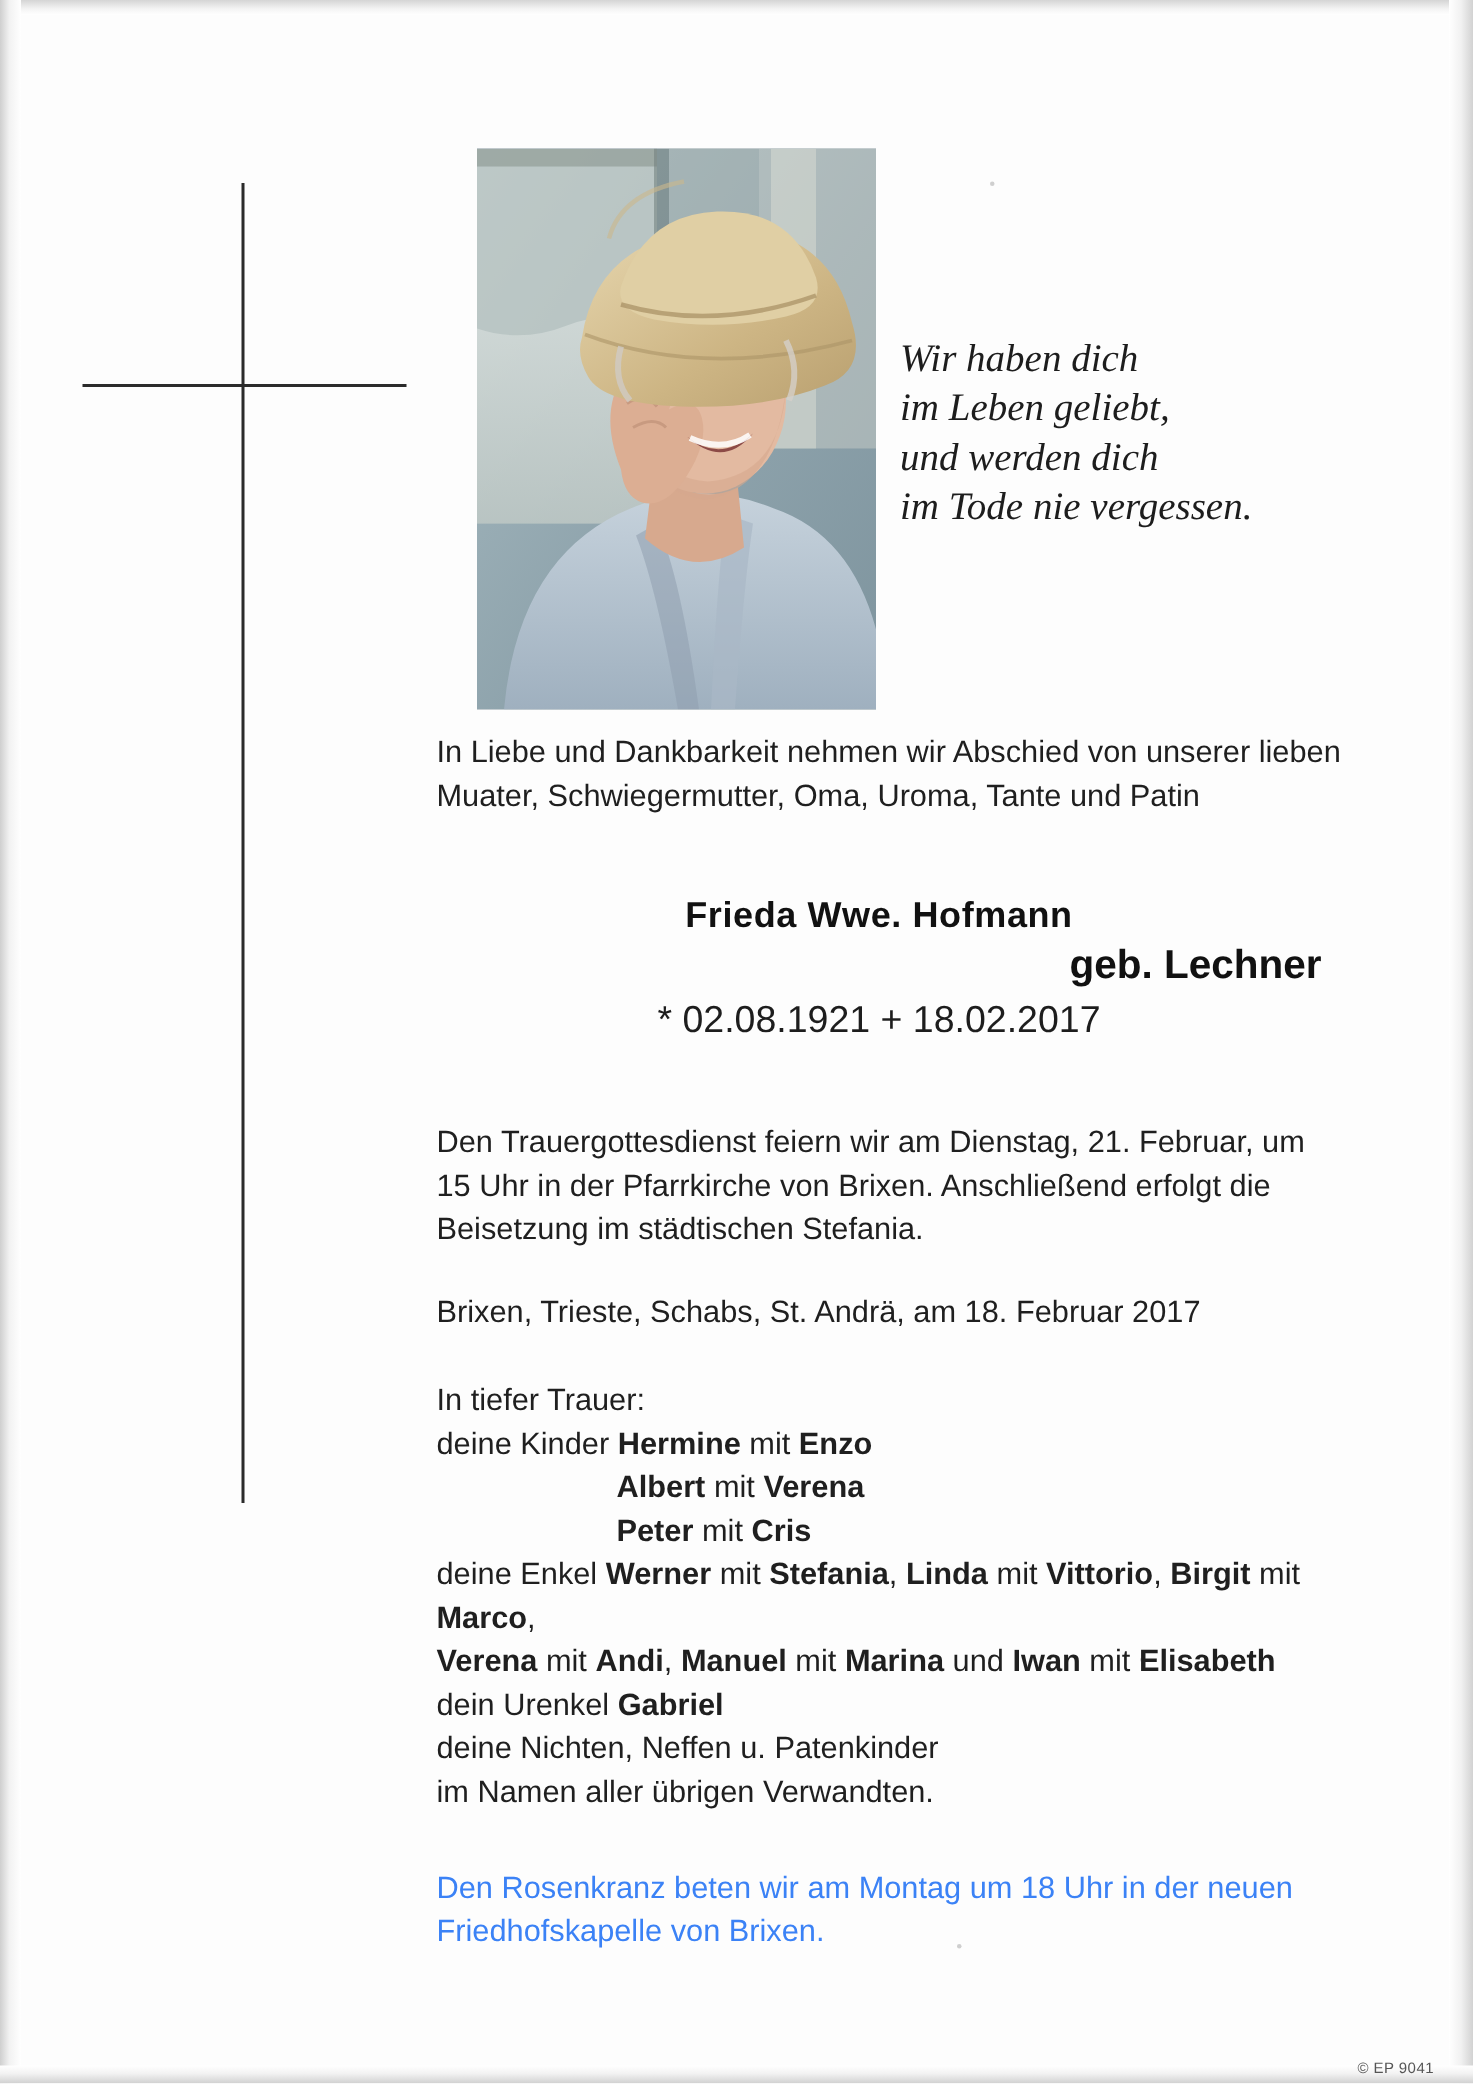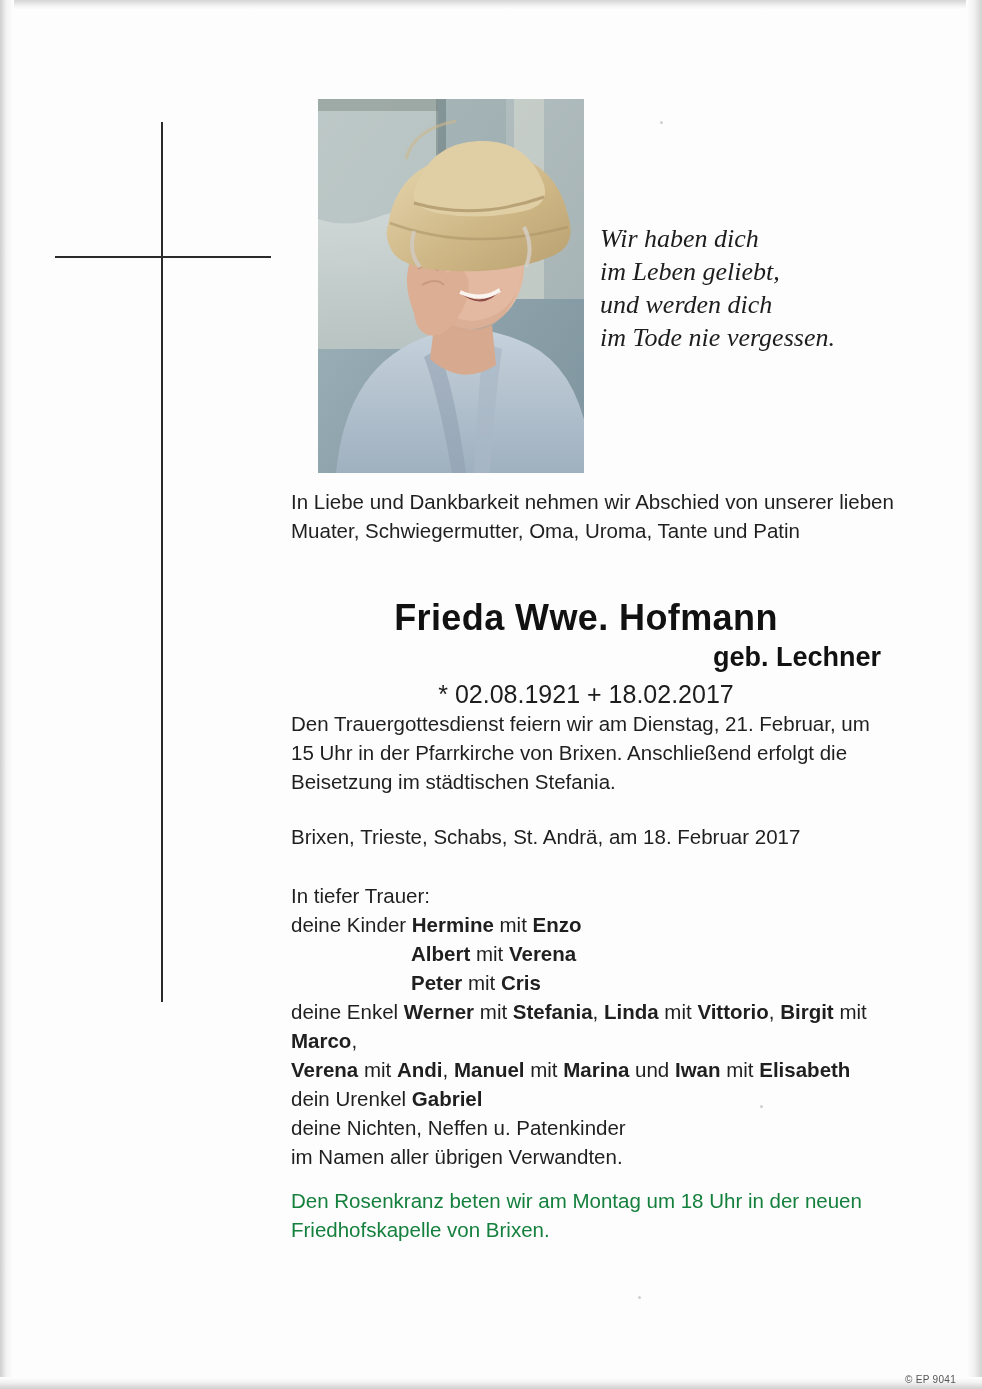--- a/index.html
+++ b/index.html
@@ -100,39 +100,40 @@
     line-height: 29px;
     color: #1f1f1f;
   }
 
   .name-block {
     margin-top: 52px;
     text-align: center;
     width: 590px;
   }
   .name-line1 {
-    font-size: 36px;
+    font-size: 24px;
     font-weight: bold;
     letter-spacing: 0.4px;
     color: #111;
   }
   .name-line2 {
     font-size: 27px;
     font-weight: bold;
     margin-top: 3px;
     color: #111;
     text-align: right;
   }
   .dates {
     font-size: 25px;
     margin-top: 7px;
     color: #1d1d1d;
   }
 
   .service {
+    margin-top: 52px;
     font-size: 20.5px;
     line-height: 29px;
     color: #1f1f1f;
   }
   .places {
     margin-top: 26px;
     font-size: 20.5px;
     line-height: 29px;
     color: #1f1f1f;
   }
@@ -140,24 +141,24 @@
   .mourners {
     margin-top: 30px;
     font-size: 20.5px;
     line-height: 29px;
     color: #1f1f1f;
   }
   .mourners .indent-1 { padding-left: 120px; }
   .mourners b { font-weight: bold; }
 
   .rosary {
-    margin-top: 15px;
-    font-size: 20.5px;
-    line-height: 29px;
-    color: #15803d;
+    margin-top: 35px;
+    font-size: 20.5px;
+    line-height: 29px;
+    color: #3b82f6;
   }
 
   .ref-code {
     position: absolute;
     right: 26px;
     bottom: 4px;
     font-size: 10px;
     color: #555;
     letter-spacing: 0.3px;
   }

